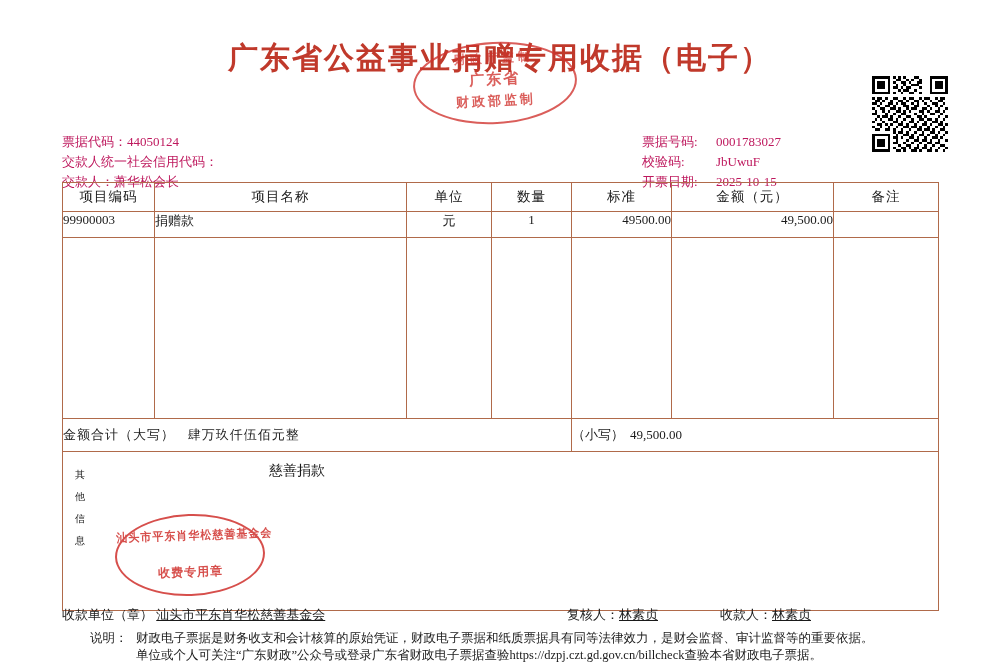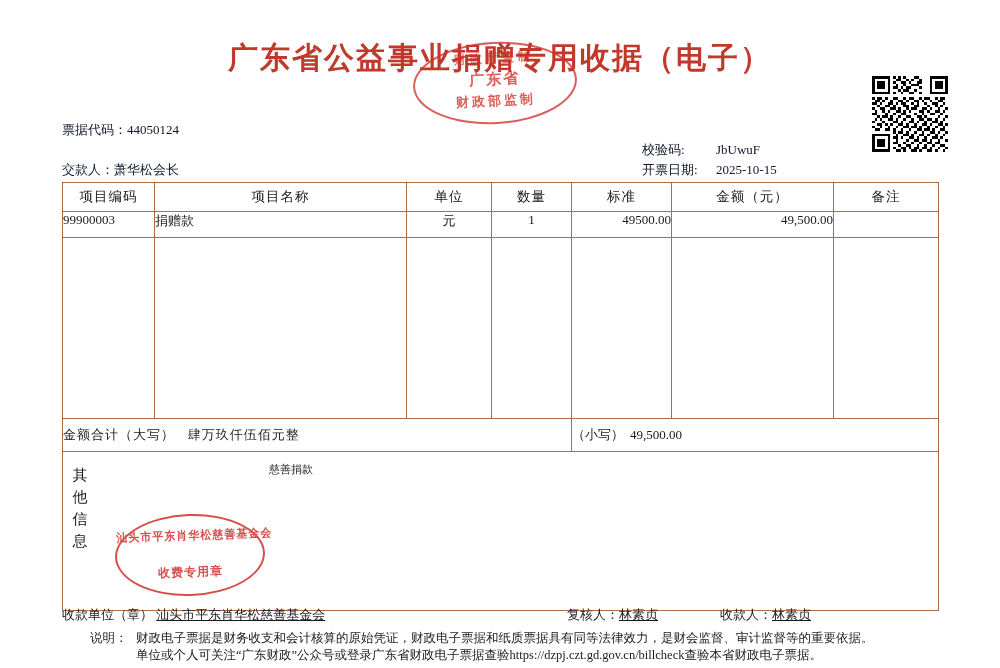--- a/index.html
+++ b/index.html
@@ -71,25 +71,25 @@
     width: 76px;
     height: 76px;
     background: #fff;
   }
   .qr svg { display:block; }
 
   
   .meta {
     position: absolute;
     left: 62px;
-    top: 120px;
+    top: 132px;
     width: 880px;
     font-size: 13px;
     font-family: "Liberation Serif", serif;
-    color: #0f172a;
+    color: #be185d;
   }
   .meta .row {
     position: relative;
     height: 20px;
     line-height: 20px;
   }
   .meta .left { position: absolute; left: 0; white-space: nowrap; }
   .meta .right { position: absolute; left: 580px; white-space: nowrap; }
   .meta .lbl { display: inline-block; }
   .meta .val { display: inline-block; }
@@ -142,30 +142,30 @@
   .total-right .small-lbl { margin-right: 6px; text-align: center; }
 
   
   tr.other td { height: 158px; vertical-align: top; }
   .other-wrap { position: relative; height: 158px; }
   .other-label {
     position: absolute;
     left: 8px;
     top: 12px;
     width: 18px;
-    font-size: 15px;
+    font-size: 10px;
     line-height: 22px;
     text-align: center;
     letter-spacing: 0;
   }
   .other-text {
     position: absolute;
     left: 206px;
     top: 10px;
-    font-size: 11px;
+    font-size: 14px;
   }
   
   .round-seal {
     position: absolute;
     left: 52px;
     top: 62px;
     width: 146px;
     height: 78px;
     border: 2.5px solid #d0312d;
     border-radius: 50%;
@@ -474,22 +474,28 @@
         <rect x="27" y="28" width="1" height="1"></rect>
       </g>
     </svg>
   </div>
 
   <div class="meta">
     <div class="row">
       <div class="left">
         <span class="lbl">票据代码：</span><span class="val">44050124</span>
       </div>
+      <div class="right">
+        <span class="lbl">票据号码:</span><span class="val">0001783027</span>
+      </div>
     </div>
     <div class="row">
+      <div class="left">
+        <span class="lbl">交款人统一社会信用代码：</span><span class="val"></span>
+      </div>
       <div class="right">
         <span class="lbl">校验码:</span><span class="val">JbUwuF</span>
       </div>
     </div>
     <div class="row">
       <div class="left">
         <span class="lbl">交款人：</span><span class="val">萧华松会长</span>
       </div>
       <div class="right">
         <span class="lbl">开票日期:</span><span class="val">2025-10-15</span>

